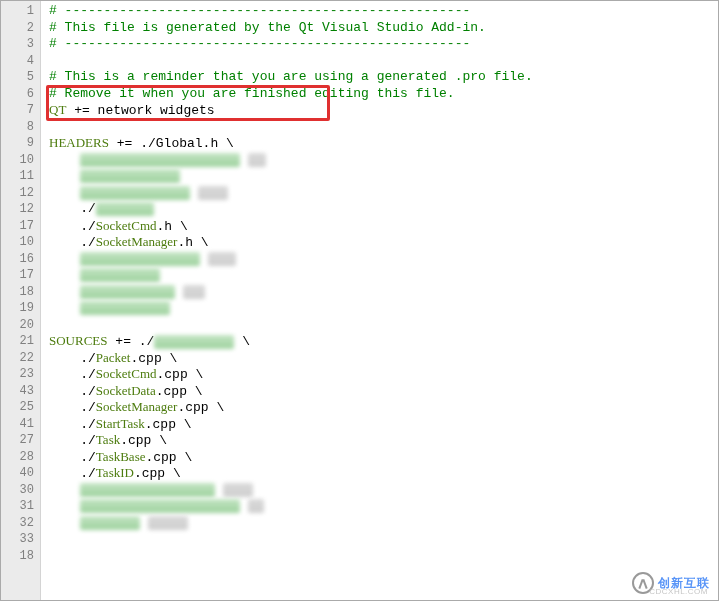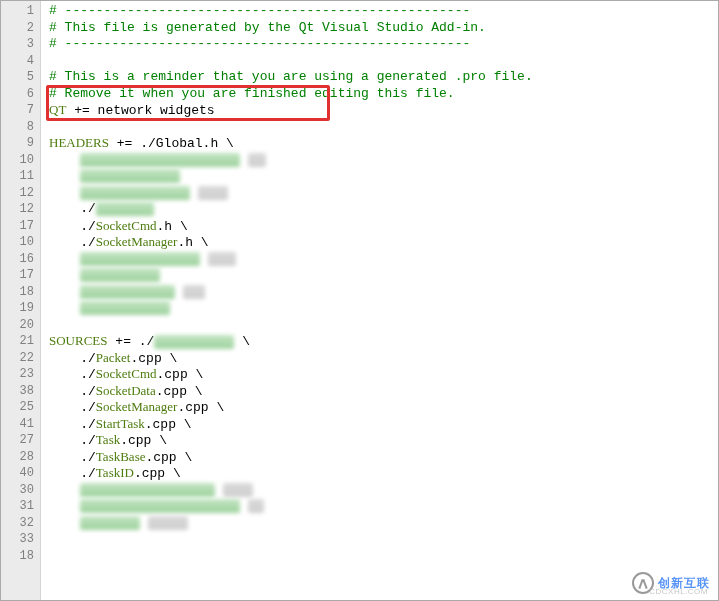--- a/index.html
+++ b/index.html
@@ -111,21 +111,21 @@
       <span class="ln">17</span>
       <span class="ln">10</span>
       <span class="ln">16</span>
       <span class="ln">17</span>
       <span class="ln">18</span>
       <span class="ln">19</span>
       <span class="ln">20</span>
       <span class="ln">21</span>
       <span class="ln">22</span>
       <span class="ln">23</span>
-      <span class="ln">38</span>
+      <span class="ln">43</span>
       <span class="ln">25</span>
       <span class="ln">41</span>
       <span class="ln">27</span>
       <span class="ln">28</span>
       <span class="ln">40</span>
       <span class="ln">30</span>
       <span class="ln">31</span>
       <span class="ln">32</span>
       <span class="ln">33</span>
       <span class="ln">18</span>

